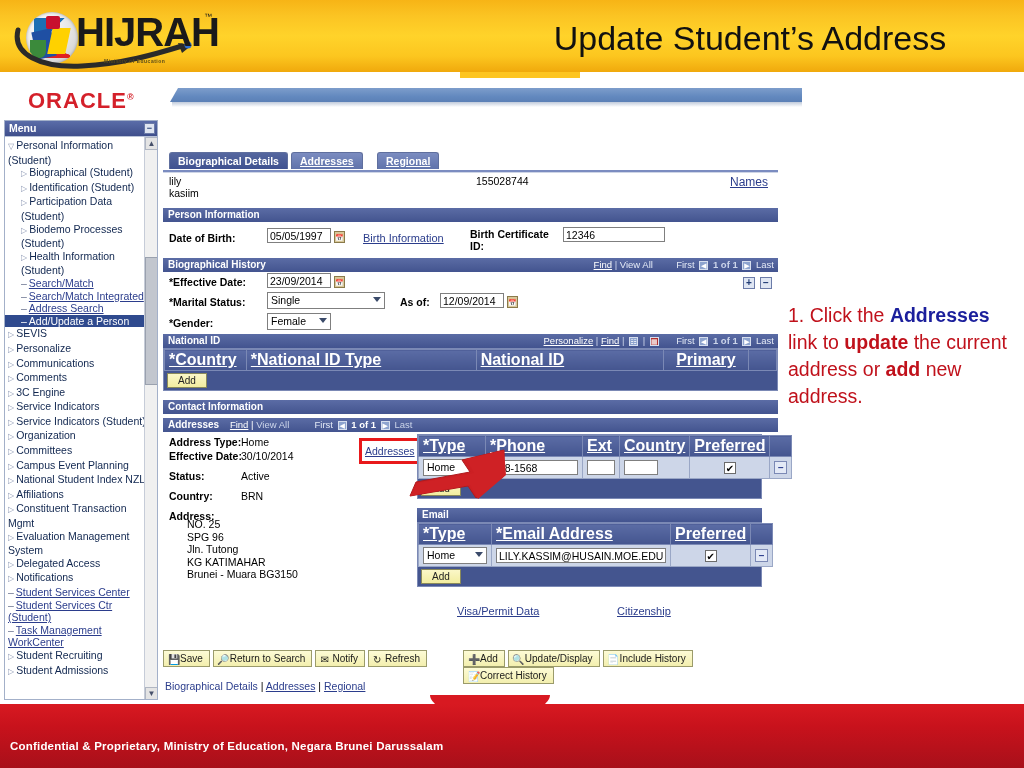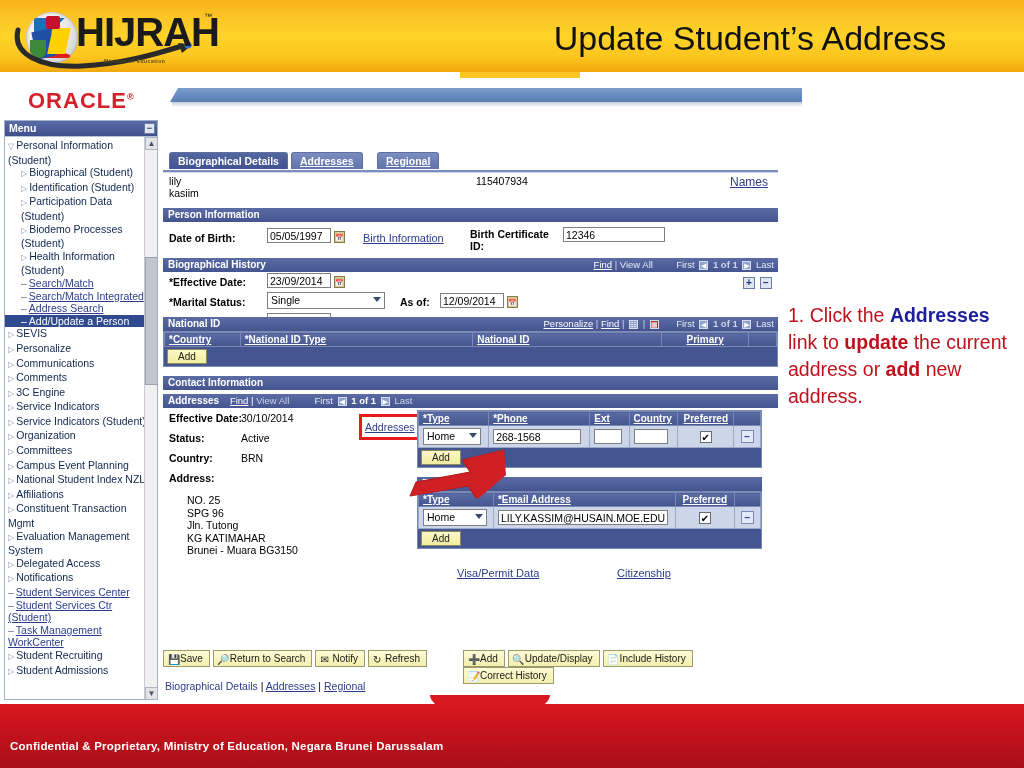--- a/index.html
+++ b/index.html
@@ -191,32 +191,32 @@
   .sel {
     border:1px solid #7f7f7f; background:#fff; height:17px; font-size:10.5px;
     position:relative; padding:1px 16px 1px 3px; display:inline-block;
   }
   .sel .chev {
     position:absolute; right:3px; top:4px; width:0;height:0;
     border-left:4px solid transparent;border-right:4px solid transparent;border-top:5px solid #3a4a6a;
   }
 
   
-  #bh { position:relative; height:45px; padding-top:16px; }
+  #bh { position:relative; height:62px; padding-top:16px; }
   #plusminus { position:absolute; right:6px; top:4px; }
   .pmbtn {
     display:inline-block; width:12px; height:12px; border:1px solid #6b7ba8; background:#dfe6f3;
     color:#1f3a73; font-size:10px; line-height:10px; text-align:center; font-weight:bold; margin-left:2px;
   }
 
   
   table.grid { border-collapse:collapse; width:100%; }
   table.grid th {
     background:linear-gradient(180deg,#5b6ca5,#44558f);
-    color:#ffffff; font-size:10px; font-weight:bold; text-align:left; padding:1px 4px;
+    color:#ffffff; font-size:16px; font-weight:bold; text-align:left; padding:1px 4px;
     border:1px solid #7b89b5; height:14px;
   }
   table.grid th a, table.grid th span.u { color:#fff; text-decoration:underline; }
   table.grid td {
     background:#cdd6e8; border:1px solid #9aa7c6; padding:2px 4px; font-size:10.5px;
   }
   .gridwrap{ border:1px solid #7b89b5; }
   .addbar { background:#44558f; padding:2px 3px; }
   .btn-add {
     background:linear-gradient(180deg,#fbf7c8,#f2eda0); border:1px solid #8a8a5a;
@@ -369,21 +369,21 @@
     <div class="tab active" style="left:6px;"><span>Biographical Details</span></div>
     <div class="tab" style="left:128px;"><u>Addresses</u></div>
     <div class="tab" style="left:214px;"><u>Regional</u></div>
     <div id="tab-underline"></div>
     <div id="tab-underline2"></div>
   </div>
 
   <div id="person-head">
     <div id="p-name1">lily</div>
     <div id="p-name2">kasiim</div>
-    <div id="p-id">115407934</div>
+    <div id="p-id">155028744</div>
     <div id="p-names"><a class="ps" href="#">Names</a></div>
   </div>
 
   <div class="sec-head">
     <span>Person Information</span>
   </div>
   <div id="dob-row" class="panel">
     <span class="lbl" style="position:absolute;left:6px;top:10px;">Date of Birth:</span>
     <span style="position:absolute;left:104px;top:6px;">
       <input class="inp" style="width: 64px;" value="05/05/1997">
@@ -492,20 +492,24 @@
         <span style="display:inline-block;width:20px;"></span>
         <span style="color:#e3e9f6;">First</span>
         <span class="navbox">◀</span>
         <b>1 of 1</b>
         <span class="navbox">▶</span>
         <span style="color:#ccd5ea;">Last</span>
       </span>
     </div>
 
     <div id="addr-left">
+      <div class="al-row">
+        <span class="k">Address Type:</span>
+        <span class="v">Home</span>
+      </div>
       <div class="al-row">
         <span class="k">Effective Date:</span>
         <span class="v">30/10/2014</span>
       </div>
       <div class="al-row" style="margin-top:6px;">
         <span class="k">Status:</span>
         <span class="v">Active</span>
       </div>
       <div class="al-row" style="margin-top:6px;">
         <span class="k">Country:</span>

